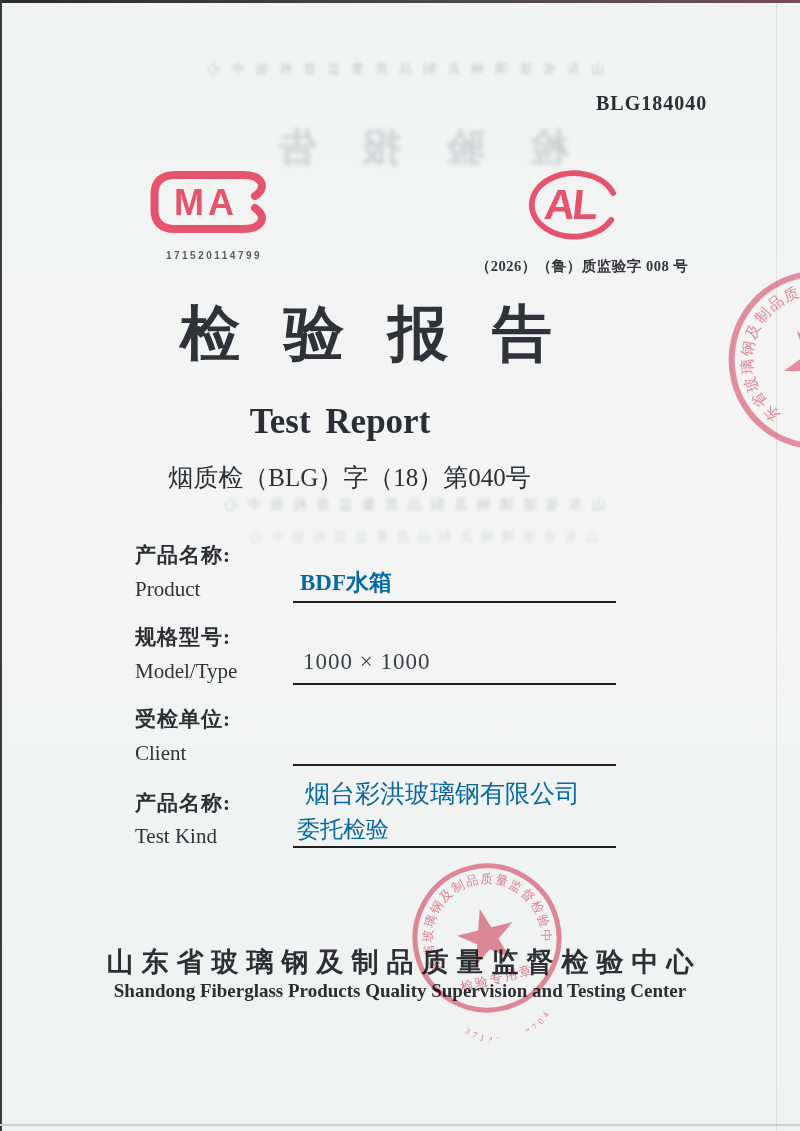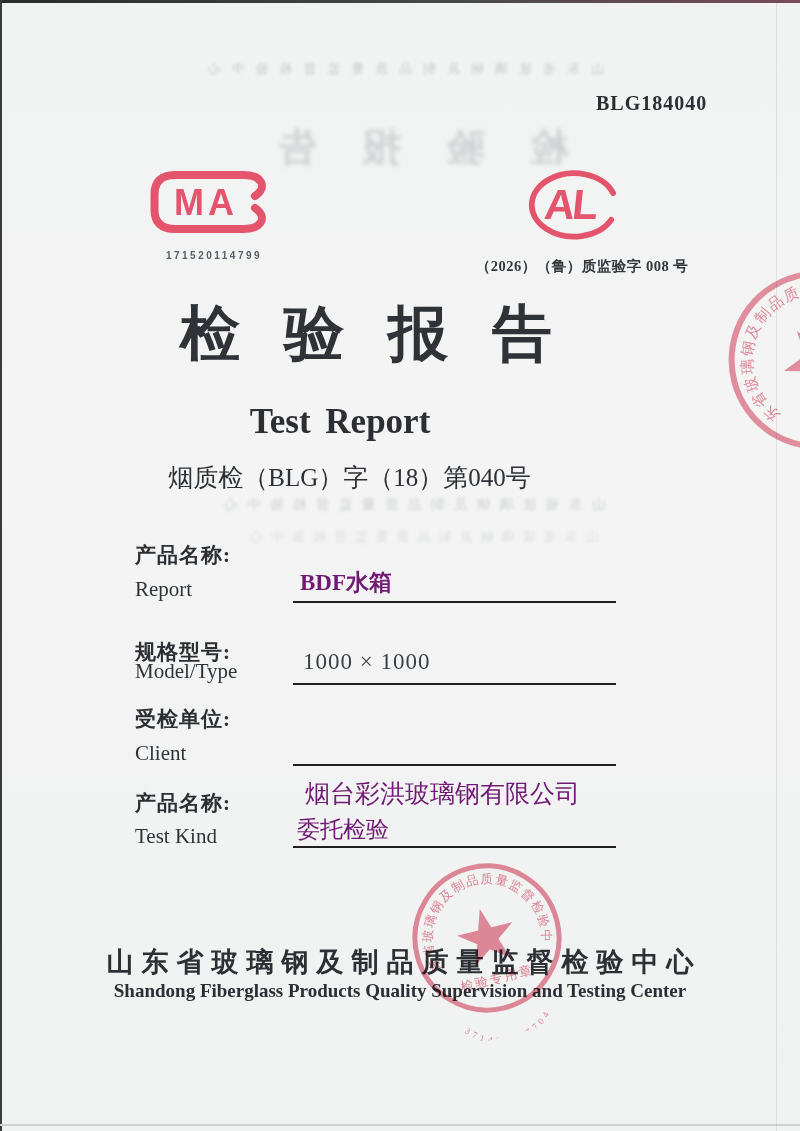--- a/index.html
+++ b/index.html
@@ -34,21 +34,21 @@
     font-size:60px; font-weight:900; color:#2f3237;
     letter-spacing:44px; padding-left:44px; }
   .title-en{ left:0; top:402px; width:680px; text-align:center;
     font-size:35px; font-weight:700; color:#2b2e33; word-spacing:6px; }
   .report-line{ left:0; top:461px; width:699px; text-align:center;
     font-size:25px; color:#2c2f34; }
 
   .label-zh{ left:135px; font-size:21px; font-weight:600; letter-spacing:1px; color:#2b2e33; }
   .label-en{ left:135px; font-size:21px; color:#2f3237; }
   .f-line{ left:293px; width:323px; height:2px; background:#1f1f1f; }
-  .f-value{ font-size:23px; color:#701a75; }
+  .f-value{ font-size:23px; color:#0369a1; }
 
   .org-zh{ left:0; top:944px; width:800px; text-align:center;
     font-size:27px; font-weight:700; color:#2c2f34;
     letter-spacing:8px; padding-left:8px; }
   .org-en{ left:0; top:980px; width:800px; text-align:center;
     font-size:19px; font-weight:700; color:#2b2e33; }
 
   .bleed{ color:#9aa3a5; transform:scaleX(-1); filter:blur(1.6px);
     white-space:nowrap; pointer-events:none; }
   .bleed-row1{ left:140px; top:60px; width:520px; text-align:center;
@@ -91,26 +91,26 @@
   <text x="50" y="53" text-anchor="middle" font-family="Liberation Sans, sans-serif" font-size="44" font-weight="800" letter-spacing="-3" fill="#e4546c" transform="skewX(-6)">AL</text>
 </svg>
 <div class="abs cal-caption">（2026）（鲁）质监验字 008 号</div>
 
 <div class="abs title-zh">检验报告</div>
 <div class="abs title-en">Test Report</div>
 <div class="abs report-line">烟质检（BLG）字（18）第040号</div>
 
 <div>
   <div class="abs label-zh" style="top:541px">产品名称:</div>
-  <div class="abs label-en" style="top:577px">Report</div>
+  <div class="abs label-en" style="top:577px">Product</div>
   <div class="abs f-value" style="left:300px; top:567px; font-weight:700;">BDF水箱</div>
   <div class="abs f-line" style="top:601px"></div>
 </div>
 <div>
-  <div class="abs label-zh" style="top:638px">规格型号:</div>
+  <div class="abs label-zh" style="top:623px">规格型号:</div>
   <div class="abs label-en" style="top:659px">Model/Type</div>
   <div class="abs f-value" style="left:303px; top:649px; letter-spacing:1px; color:#3b3e44;">1000 × 1000</div>
   <div class="abs f-line" style="top:683px"></div>
 </div>
 <div>
   <div class="abs label-zh" style="top:705px">受检单位:</div>
   <div class="abs label-en" style="top:741px">Client</div>
   <div class="abs f-value" style="left:305px; top:729px; font-size:25px;margin-top:48px;">烟台彩洪玻璃钢有限公司</div>
   <div class="abs f-line" style="top:764px"></div>
 </div>

